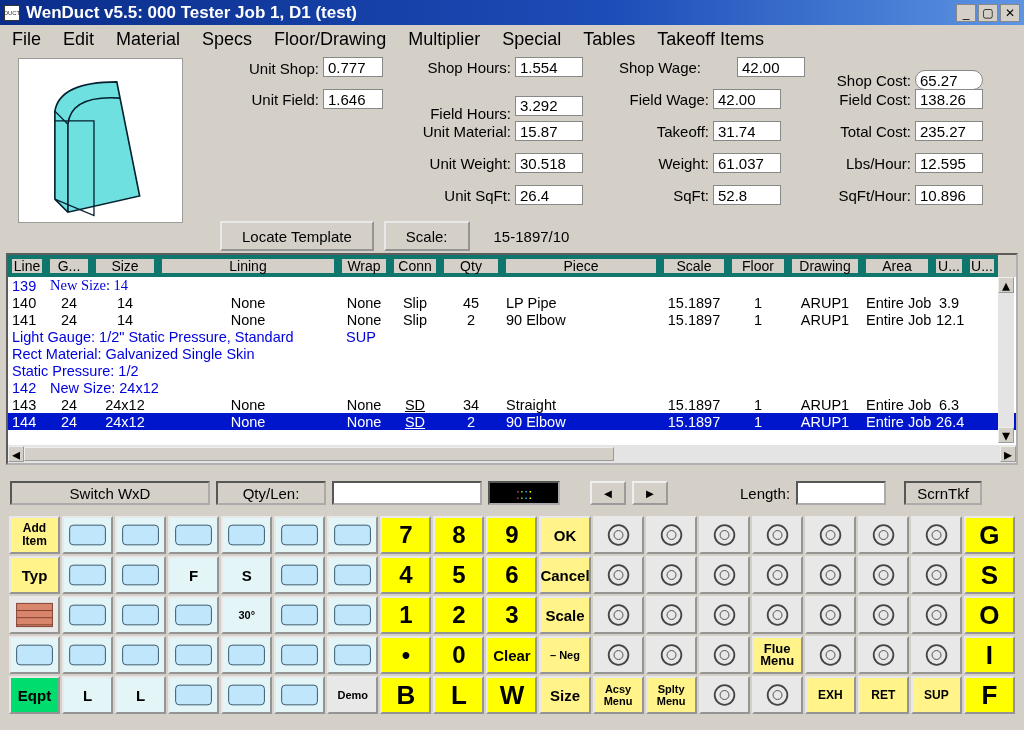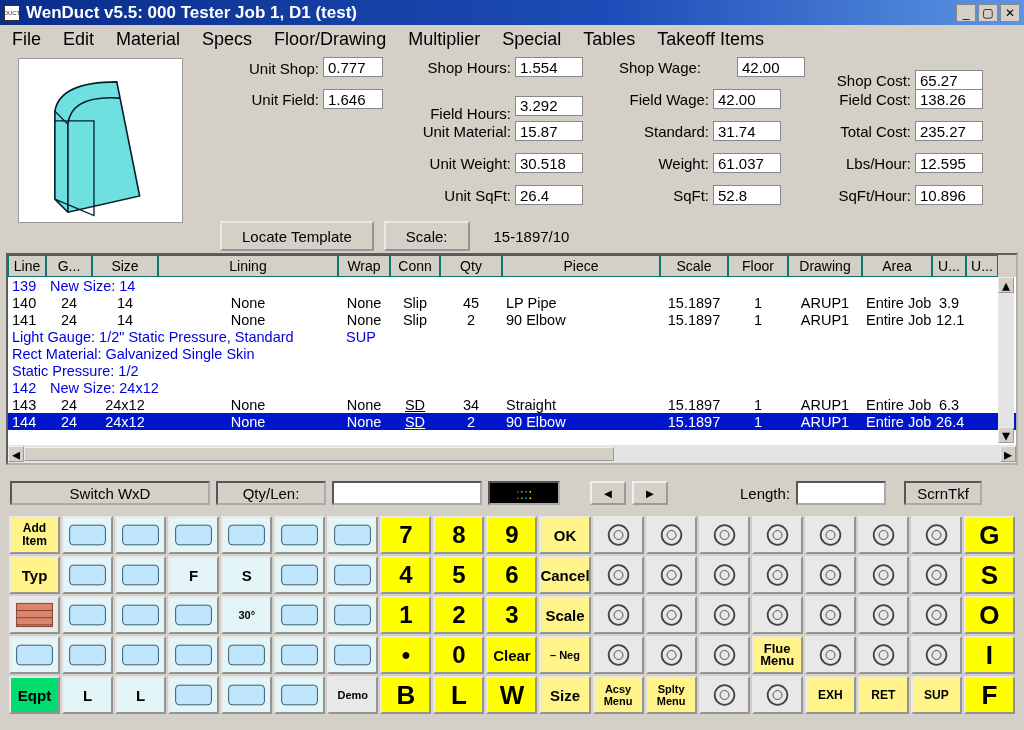--- a/index.html
+++ b/index.html
@@ -17,21 +17,21 @@
     .info-grid { position:absolute; left:220px; top:4px; right:8px; }
     .info-cell { display:flex; align-items:center; }
     .info-cell label { font-size:15px; text-align:right; padding-right:4px; color:#000; }
     .info-cell input { height:20px; border:1px solid #888; font-size:15px; padding:0 4px; background:#fff; }
     .btn-row { position:absolute; left:220px; top:168px; display:flex; gap:10px; align-items:center; }
     .locate-btn, .scale-btn { height:30px; background:#d4d0c8; border:2px outset #e8e8e8; font-size:15px; padding:0 20px; cursor:pointer; }
     .scale-val { font-size:15px; padding-left:14px; }
 
     .table-area { margin:0 6px; border:2px inset #b0b0b0; position:relative; }
     .hdr-row { display:flex; height:22px; background:#d4d0c8; }
-    .hdr-cell { border:1px solid #0f766e; background:#d4d0c8; font-size:14px; display:flex; align-items:center; justify-content:center; }
+    .hdr-cell { border:4px solid #0f766e; background:#d4d0c8; font-size:14px; display:flex; align-items:center; justify-content:center; }
     .body-rows { height:168px; background:#fff; overflow:hidden; }
     .tr { display:flex; height:17px; font-size:14.5px; align-items:center; }
     .tr.blue { color:#0000dd; }
     .tr.sel { background:#0016cc; color:#fff; }
     .td { padding:0 4px; border-right:0; overflow:hidden; white-space:nowrap; }
     .scroll-v { position:absolute; right:2px; top:22px; bottom:20px; width:16px; background:#e4e4e4; display:flex; flex-direction:column; justify-content:space-between; }
     .scroll-h { height:18px; background:#e4e4e4; display:flex; align-items:center; position:relative; }
     .scroll-box { width:16px; height:16px; background:#d4d0c8; border:1px outset #eee; display:flex; align-items:center; justify-content:center; cursor:pointer; }
     .scroll-thumb { height:14px; border:1px outset #eee; background:#d4d0c8; }
 
@@ -118,34 +118,34 @@
       </div>
       <div class="info-cell" style="position: absolute; left: 380px; top: 0px; gap: 32px;">
         <label style="width: 105px;">Shop Wage:</label>
         <input value="42.00" style="width: 68px;">
       </div>
       <div class="info-cell" style="position: absolute; left: 388px; top: 32px;">
         <label style="width: 105px;">Field Wage:</label>
         <input value="42.00" style="width: 68px;">
       </div>
       <div class="info-cell" style="position: absolute; left: 388px; top: 64px;">
-        <label style="width: 105px;">Standard:</label>
+        <label style="width: 105px;">Takeoff:</label>
         <input value="31.74" style="width: 68px;">
       </div>
       <div class="info-cell" style="position: absolute; left: 388px; top: 96px;">
         <label style="width: 105px;">Weight:</label>
         <input value="61.037" style="width: 68px;">
       </div>
       <div class="info-cell" style="position: absolute; left: 388px; top: 128px;">
         <label style="width: 105px;">SqFt:</label>
         <input value="52.8" style="width: 68px;">
       </div>
       <div class="info-cell" style="position: absolute; left: 590px; top: 0px; margin-top: 13px;">
         <label style="width: 105px;">Shop Cost:</label>
-        <input value="65.27" style="width: 68px;">
+        <input value="65.27" style="width: 68px; border-radius: 10px;">
       </div>
       <div class="info-cell" style="position: absolute; left: 590px; top: 32px;">
         <label style="width: 105px;">Field Cost:</label>
         <input value="138.26" style="width: 68px;">
       </div>
       <div class="info-cell" style="position: absolute; left: 590px; top: 64px;">
         <label style="width: 105px;">Total Cost:</label>
         <input value="235.27" style="width: 68px;">
       </div>
       <div class="info-cell" style="position: absolute; left: 590px; top: 96px;">
@@ -177,21 +177,21 @@
       <div class="hdr-cell c-scale">Scale</div>
       <div class="hdr-cell c-floor">Floor</div>
       <div class="hdr-cell c-draw">Drawing</div>
       <div class="hdr-cell c-area">Area</div>
       <div class="hdr-cell c-u">U...</div>
       <div class="hdr-cell c-u2">U...</div>
     </div>
   <div class="body-rows" id="body-rows">
       <div class="tr blue">
         <div class="td c-line">139</div>
-        <div class="td" style="flex: 1 1 0%;">New Size: 14</div>
+        <div class="td" style="flex: 1 1 0%; font-family: Liberation Serif, serif;">New Size: 14</div>
       </div>
       <div class="tr ">
         <div class="td c-line">140</div>
         <div class="td c-g center">24</div>
         <div class="td c-size center">14</div>
         <div class="td c-lining center">None</div>
         <div class="td c-wrap center">None</div>
         <div class="td c-conn center">Slip</div>
         <div class="td c-qty center">45</div>
         <div class="td c-piece">LP Pipe</div>

